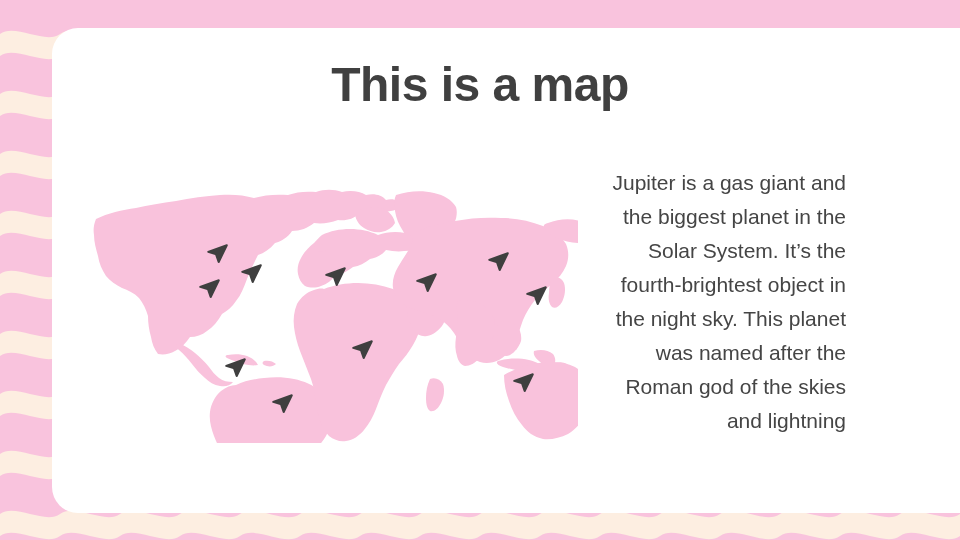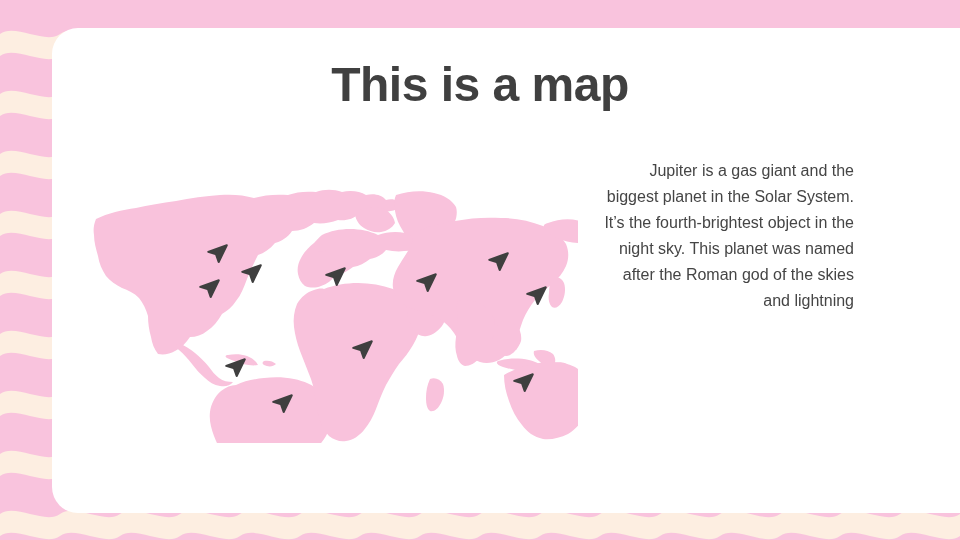--- a/index.html
+++ b/index.html
@@ -90,24 +90,24 @@
   }
   #subtitle {
     font-size: 26px;
     font-weight: bold;
     color: #414141;
     letter-spacing: -0.2px;
     margin: 0 0 16px 0;
     line-height: 1.2;
   }
   #body-text {
-    font-size: 16px;
+    font-size: 21px;
     color: #454545;
     line-height: 1.62;
-    margin: 0;
+    margin: 8px;
   }
 </style>
 </head>
 <body>
 
 <div id="slide">
 
   <svg id="wave-bg" viewBox="0 0 960 540" preserveAspectRatio="none" aria-hidden="true">
       <rect x="0" y="0" width="960" height="540" fill="#f9c3dd"></rect>
       <path d="M -60 -26.00 C -45.00 -37.00, -15.00 -15.00, 0.00 -26.00 C 15.00 -37.00, 45.00 -15.00, 60.00 -26.00 C 75.00 -37.00, 105.00 -15.00, 120.00 -26.00 C 135.00 -37.00, 165.00 -15.00, 180.00 -26.00 C 195.00 -37.00, 225.00 -15.00, 240.00 -26.00 C 255.00 -37.00, 285.00 -15.00, 300.00 -26.00 C 315.00 -37.00, 345.00 -15.00, 360.00 -26.00 C 375.00 -37.00, 405.00 -15.00, 420.00 -26.00 C 435.00 -37.00, 465.00 -15.00, 480.00 -26.00 C 495.00 -37.00, 525.00 -15.00, 540.00 -26.00 C 555.00 -37.00, 585.00 -15.00, 600.00 -26.00 C 615.00 -37.00, 645.00 -15.00, 660.00 -26.00 C 675.00 -37.00, 705.00 -15.00, 720.00 -26.00 C 735.00 -37.00, 765.00 -15.00, 780.00 -26.00 C 795.00 -37.00, 825.00 -15.00, 840.00 -26.00 C 855.00 -37.00, 885.00 -15.00, 900.00 -26.00 C 915.00 -37.00, 945.00 -15.00, 960.00 -26.00 C 975.00 -37.00, 1005.00 -15.00, 1020.00 -26.00 C 1035.00 -37.00, 1065.00 -15.00, 1080.00 -26.00 L 1020 -4.00 C 1005.00 7.00, 975.00 -15.00, 960.00 -4.00 C 945.00 7.00, 915.00 -15.00, 900.00 -4.00 C 885.00 7.00, 855.00 -15.00, 840.00 -4.00 C 825.00 7.00, 795.00 -15.00, 780.00 -4.00 C 765.00 7.00, 735.00 -15.00, 720.00 -4.00 C 705.00 7.00, 675.00 -15.00, 660.00 -4.00 C 645.00 7.00, 615.00 -15.00, 600.00 -4.00 C 585.00 7.00, 555.00 -15.00, 540.00 -4.00 C 525.00 7.00, 495.00 -15.00, 480.00 -4.00 C 465.00 7.00, 435.00 -15.00, 420.00 -4.00 C 405.00 7.00, 375.00 -15.00, 360.00 -4.00 C 345.00 7.00, 315.00 -15.00, 300.00 -4.00 C 285.00 7.00, 255.00 -15.00, 240.00 -4.00 C 225.00 7.00, 195.00 -15.00, 180.00 -4.00 C 165.00 7.00, 135.00 -15.00, 120.00 -4.00 C 105.00 7.00, 75.00 -15.00, 60.00 -4.00 C 45.00 7.00, 15.00 -15.00, 0.00 -4.00 C -15.00 7.00, -45.00 -15.00, -60.00 -4.00 C -75.00 7.00, -105.00 -15.00, -120.00 -4.00 Z" fill="#fdeee1"></path>

